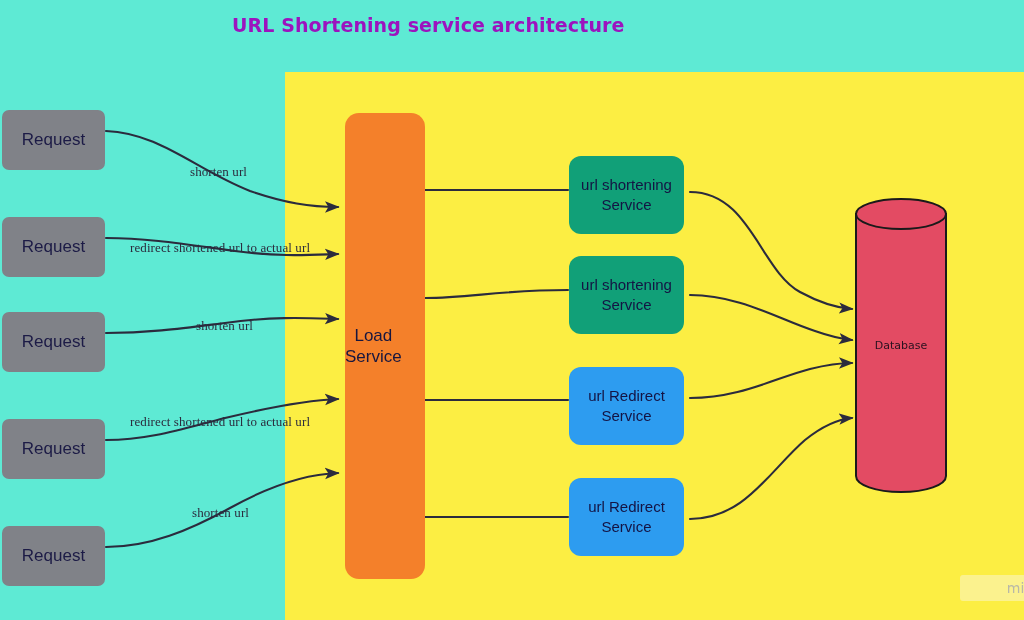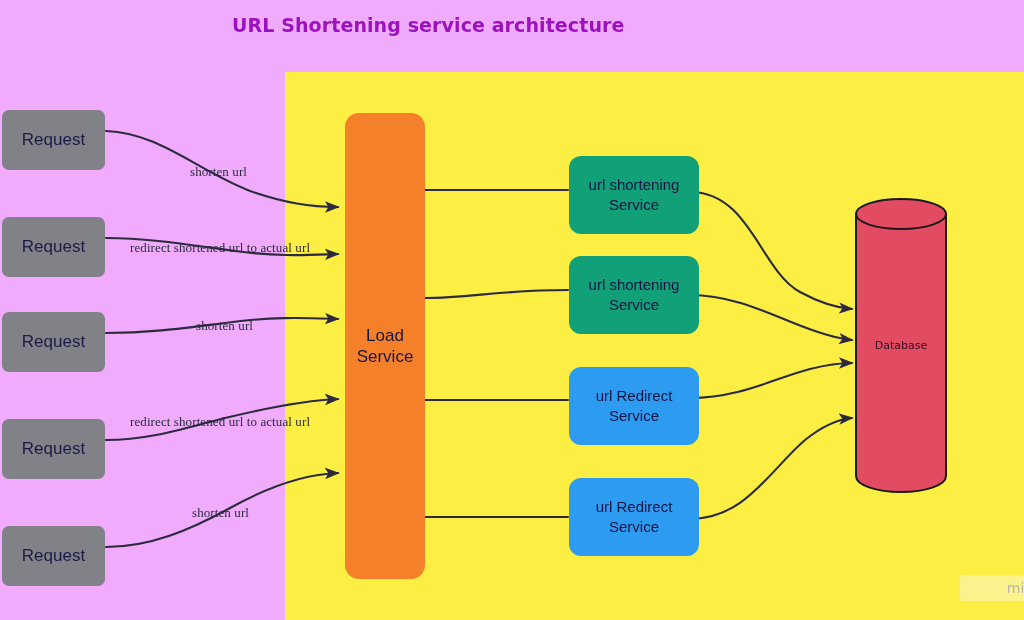--- a/index.html
+++ b/index.html
@@ -4,21 +4,21 @@
 <style>
   html, body {
     margin: 0;
     padding: 0;
     background: #000000;
   }
   #canvas {
     position: relative;
     width: 1024px;
     height: 620px;
-    background: #f0abfc;
+    background: #5eead4;
     overflow: hidden;
     font-family: "Liberation Sans", sans-serif;
   }
   #yellow-board {
     position: absolute;
     left: 285px;
     top: 72px;
     width: 739px;
     height: 548px;
     background: #FCEE43;
@@ -53,32 +53,31 @@
   #load-balancer {
     position: absolute;
     left: 345px;
     top: 113px;
     width: 80px;
     height: 466px;
     background: #F4802A;
     border-radius: 14px;
     display: flex;
     align-items: center;
-    justify-content: center;
   }
   #load-balancer .node-label {
     font-size: 17px;
     line-height: 21px;
     color: #17163F;
     text-align: center;
     font-family: "Liberation Sans", sans-serif;
   }
   .service-node {
     position: absolute;
-    width: 130px;
+    width: 115px;
     height: 78px;
     border-radius: 12px;
     display: flex;
     align-items: center;
     justify-content: center;
   }
   .service-node .node-label {
     font-size: 15px;
     line-height: 20px;
     color: #141343;

